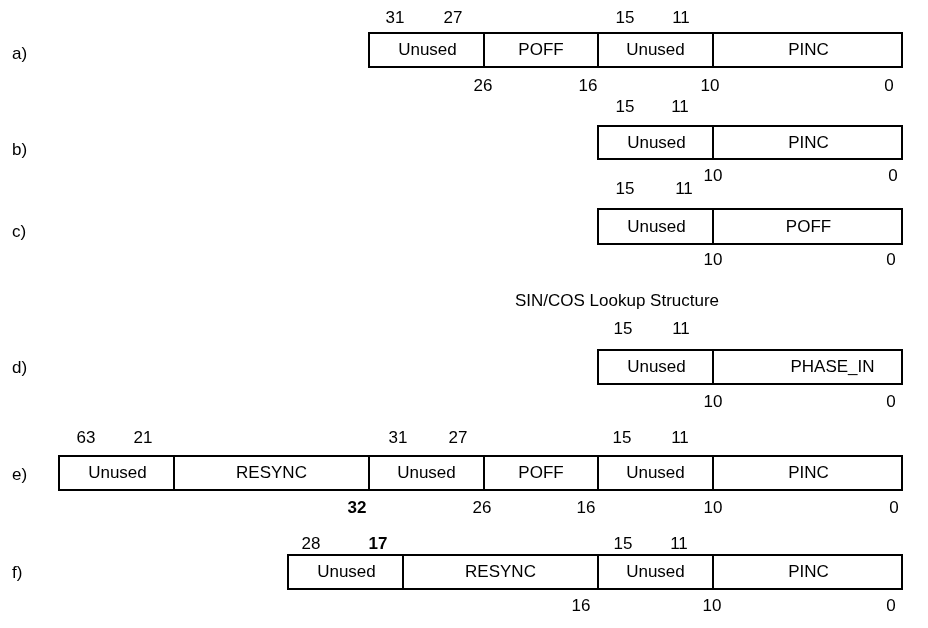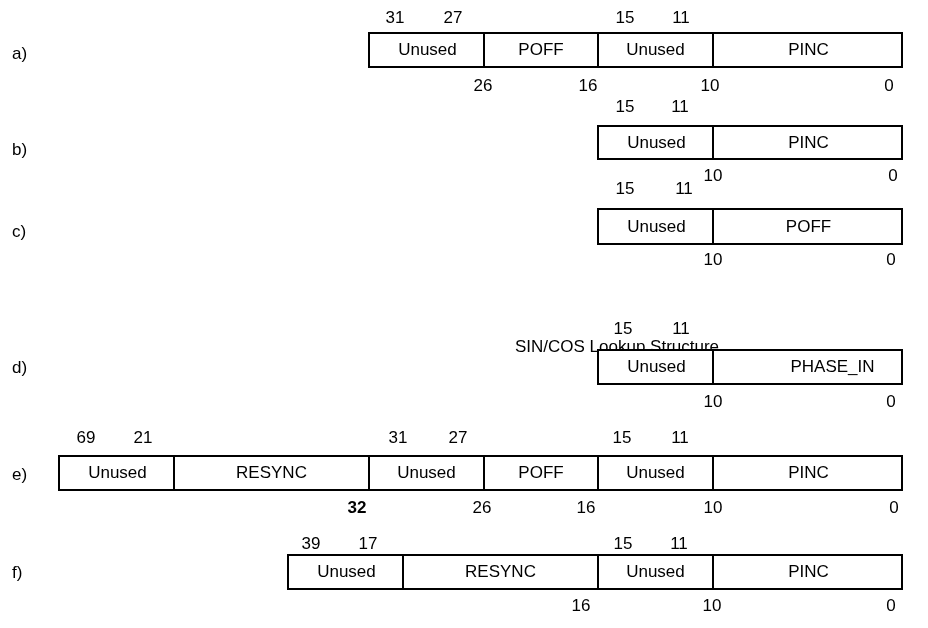--- a/index.html
+++ b/index.html
@@ -12,21 +12,21 @@
     font-family: "Liberation Sans", sans-serif;
     font-size: 17px;
     overflow: hidden;
   }
   .txt {
     position: absolute;
     line-height: 20px;
     white-space: nowrap;
   }
   .bit { transform: translateX(-50%); }
-  #title { transform: translateX(-50%); left: 617px; top: 291px; margin-top: 46px; }
+  #title { transform: translateX(-50%); left: 617px; top: 291px; }
   .bitbox {
     position: absolute;
     border: 2px solid #000000;
     box-sizing: border-box;
     background: #ffffff;
     overflow: hidden;
   }
   .field {
     position: absolute;
     top: 0;
@@ -79,42 +79,42 @@
     <div class="txt" style="left: 12px; top: 358px;">d)</div>
     <div class="txt bit" style="left: 623px; top: 319px;">15</div>
     <div class="txt bit" style="left: 681px; top: 319px;">11</div>
     <div class="txt bit" style="left: 713px; top: 392px;">10</div>
     <div class="txt bit" style="left: 891px; top: 392px;">0</div>
     <div class="bitbox" style="left: 597px; top: 349px; width: 306px; height: 36px;">
       <div class="field" style="left: 0px; width: 115px;">Unused</div>
       <div class="field sep" style="left: 113px; width: 227px; padding-left: 12px;">PHASE_IN</div>
     </div>
     <div class="txt" style="left: 12px; top: 465px;">e)</div>
-    <div class="txt bit" style="left: 86px; top: 428px;">69</div>
+    <div class="txt bit" style="left: 86px; top: 428px;">63</div>
     <div class="txt bit" style="left: 143px; top: 428px;">21</div>
     <div class="txt bit" style="left: 398px; top: 428px;">31</div>
     <div class="txt bit" style="left: 458px; top: 428px;">27</div>
     <div class="txt bit" style="left: 622px; top: 428px;">15</div>
     <div class="txt bit" style="left: 680px; top: 428px;">11</div>
     <div class="txt bit" style="left: 357px; top: 498px; font-weight: bold;">32</div>
     <div class="txt bit" style="left: 482px; top: 498px;">26</div>
     <div class="txt bit" style="left: 586px; top: 498px;">16</div>
     <div class="txt bit" style="left: 713px; top: 498px;">10</div>
     <div class="txt bit" style="left: 894px; top: 498px;">0</div>
     <div class="bitbox" style="left: 58px; top: 455px; width: 845px; height: 36px;">
       <div class="field" style="left: 0px; width: 115px;">Unused</div>
       <div class="field sep" style="left: 113px; width: 195px;">RESYNC</div>
       <div class="field sep" style="left: 308px; width: 115px;">Unused</div>
       <div class="field sep" style="left: 423px; width: 114px;">POFF</div>
       <div class="field sep" style="left: 537px; width: 115px;">Unused</div>
       <div class="field sep" style="left: 652px; width: 191px;">PINC</div>
     </div>
     <div class="txt" style="left: 12px; top: 563px;">f)</div>
-    <div class="txt bit" style="left: 311px; top: 534px;">39</div>
-    <div class="txt bit" style="left: 368px; top: 534px;">17</div>
+    <div class="txt bit" style="left: 311px; top: 534px;">28</div>
+    <div class="txt bit" style="left: 378px; top: 534px; font-weight: bold;">17</div>
     <div class="txt bit" style="left: 623px; top: 534px;">15</div>
     <div class="txt bit" style="left: 679px; top: 534px;">11</div>
     <div class="txt bit" style="left: 581px; top: 596px;">16</div>
     <div class="txt bit" style="left: 712px; top: 596px;">10</div>
     <div class="txt bit" style="left: 891px; top: 596px;">0</div>
     <div class="bitbox" style="left: 287px; top: 554px; width: 616px; height: 36px;">
       <div class="field" style="left: 0px; width: 115px;">Unused</div>
       <div class="field sep" style="left: 113px; width: 195px;">RESYNC</div>
       <div class="field sep" style="left: 308px; width: 115px;">Unused</div>
       <div class="field sep" style="left: 423px; width: 191px;">PINC</div>

